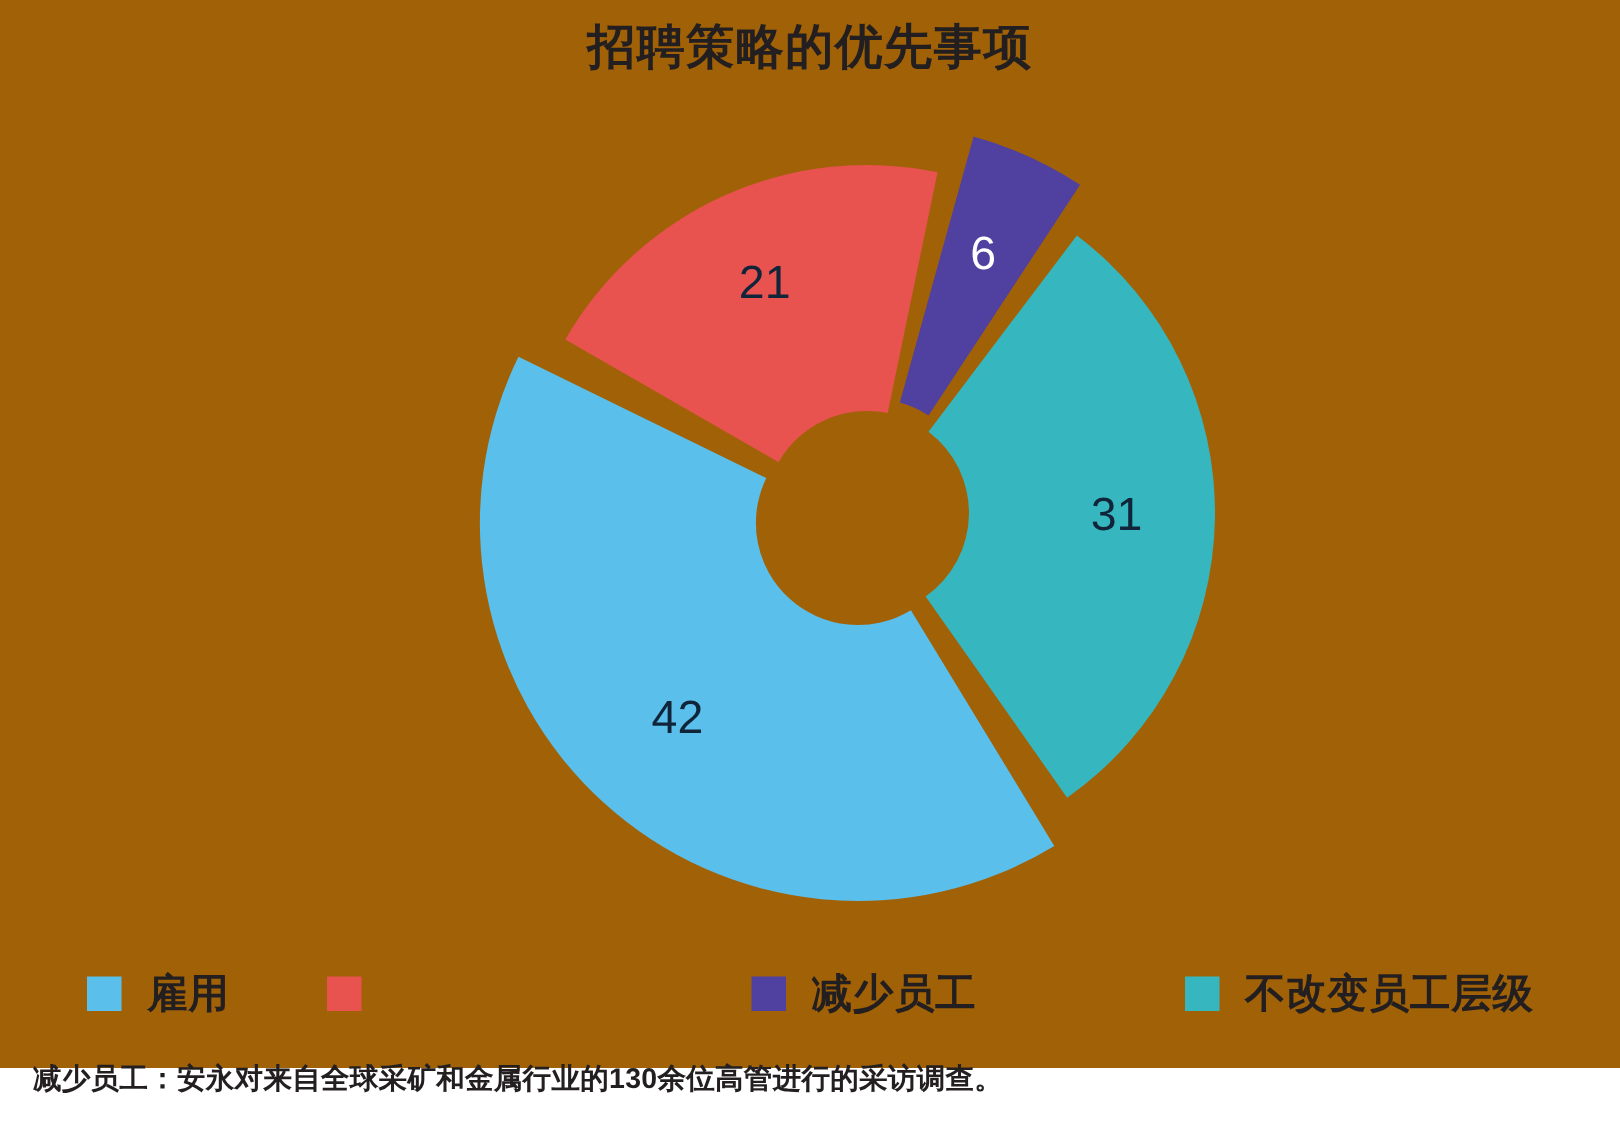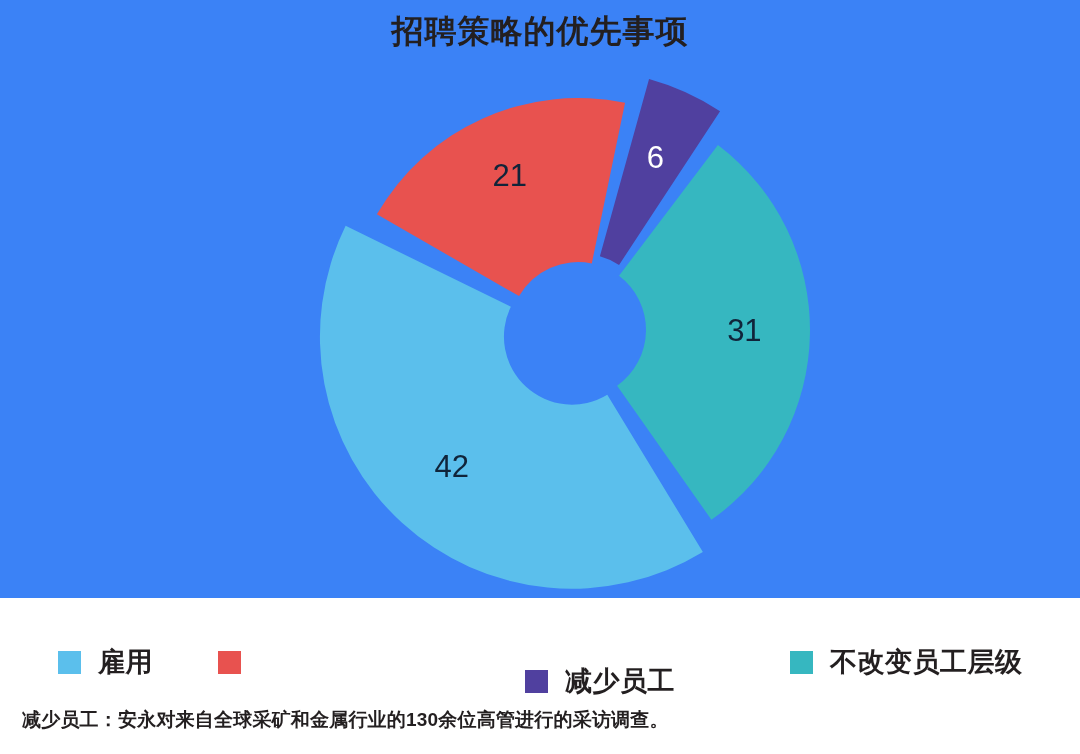--- a/index.html
+++ b/index.html
@@ -13,22 +13,22 @@
     height: 754px;
     font-family: "Liberation Sans", "DejaVu Sans", sans-serif;
     color: #1b1b1b;
     overflow: hidden;
     position: relative;
   }
 
   #page {
     position: relative;
     width: 1080px;
-    height: 598px;
-    background: #3b82f6;
+    height: 712px;
+    background: #a16207;
   }
 
   
   #chart-title {
     position: absolute;
     top: 8px;
     left: 0;
     width: 1080px;
     text-align: center;
     font-size: 32px;
@@ -36,21 +36,21 @@
     letter-spacing: 1px;
     color: #231f20;
     line-height: 46px;
     white-space: nowrap;
   }
 
   
   #donut-wrap {
     position: absolute;
     left: 0;
-    top: 62px;
+    top: 74px;
     width: 1080px;
     height: 560px;
   }
   #donut-svg {
     display: block;
     width: 1080px;
     height: 560px;
   }
   .slice-value {
     font-family: "Liberation Sans", "DejaVu Sans", sans-serif;
@@ -143,21 +143,21 @@
   </div>
 
   <div id="legend">
     <div class="legend-item" style="left:58px;">
       <span class="legend-swatch" style="background: rgb(91, 191, 236);"></span>
       <span class="legend-label">雇用</span>
     </div>
     <div class="legend-item" style="left:218px;">
       <span class="legend-swatch" style="background: rgb(232, 82, 79);"></span>
     </div>
-    <div class="legend-item" style="left:525px;margin-top:19px;">
+    <div class="legend-item" style="left:501px;">
       <span class="legend-swatch" style="background: rgb(80, 64, 159);"></span>
       <span class="legend-label">减少员工</span>
     </div>
     <div class="legend-item" style="left:790px;font-family:Liberation Serif, serif;">
       <span class="legend-swatch" style="background: rgb(54, 183, 192);"></span>
       <span class="legend-label">不改变员工层级</span>
     </div>
   </div>
 
   <div id="footnote-wrap">

